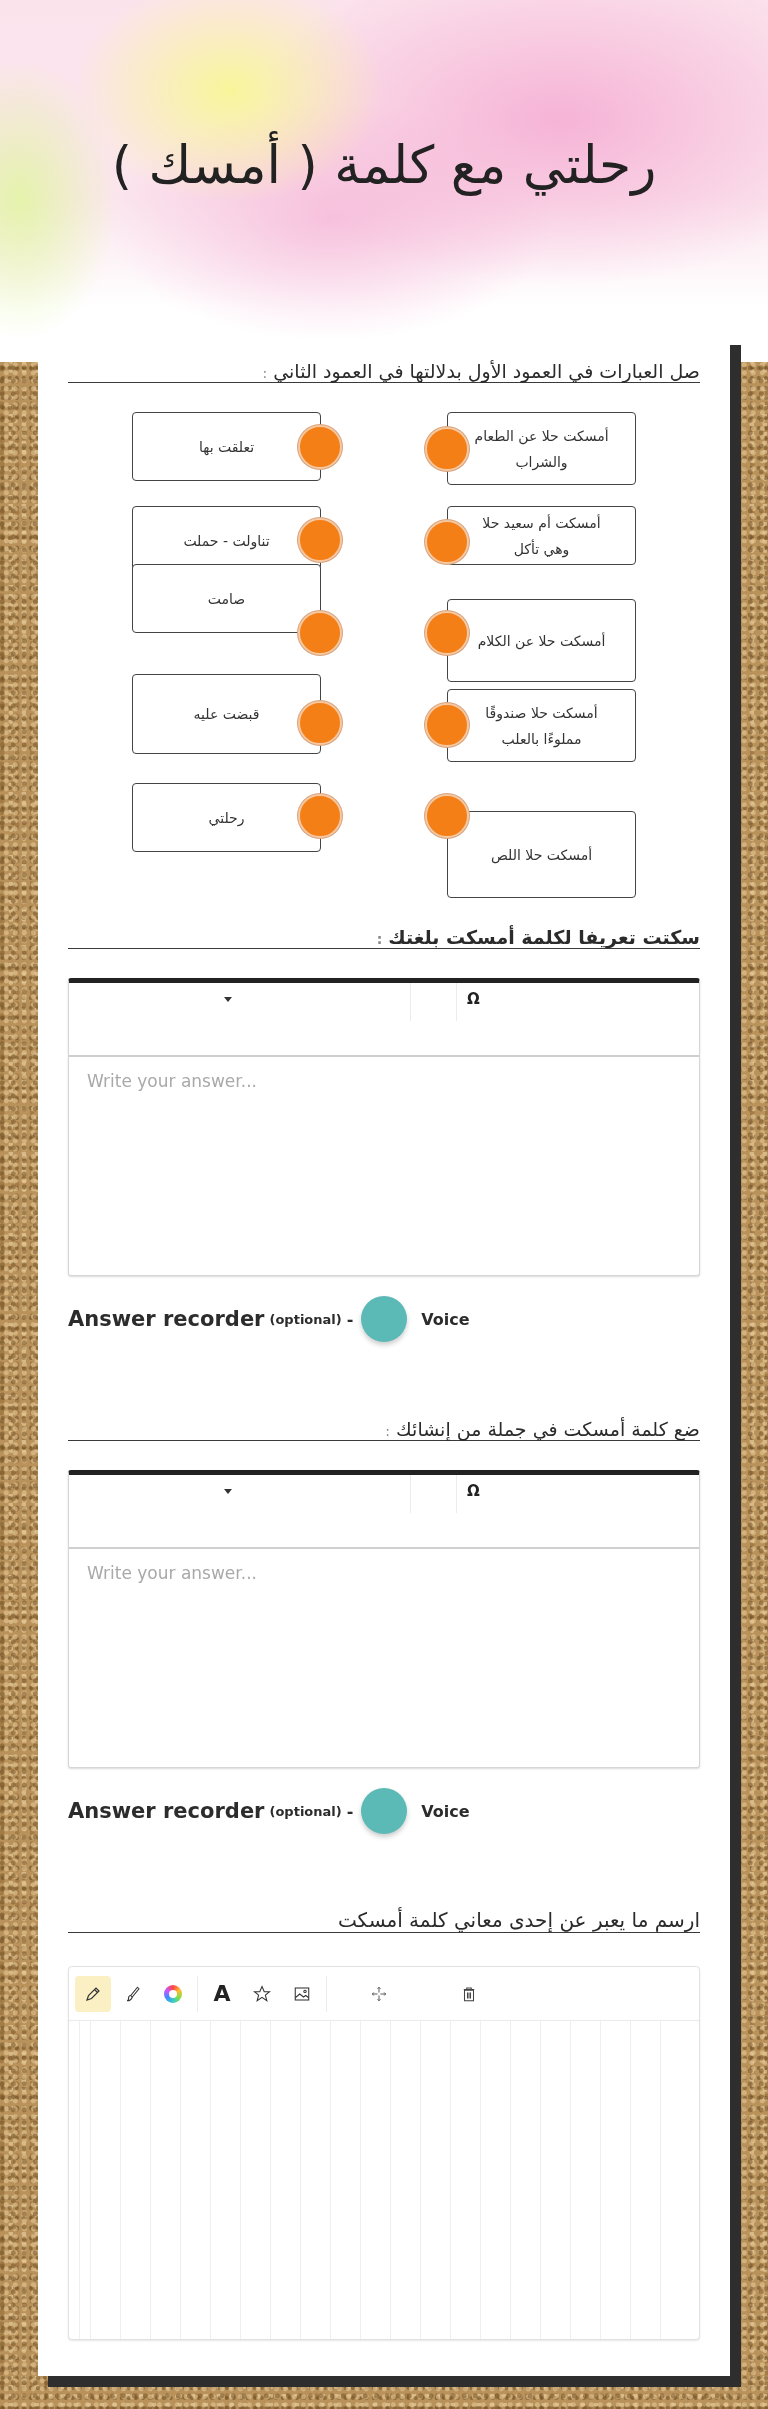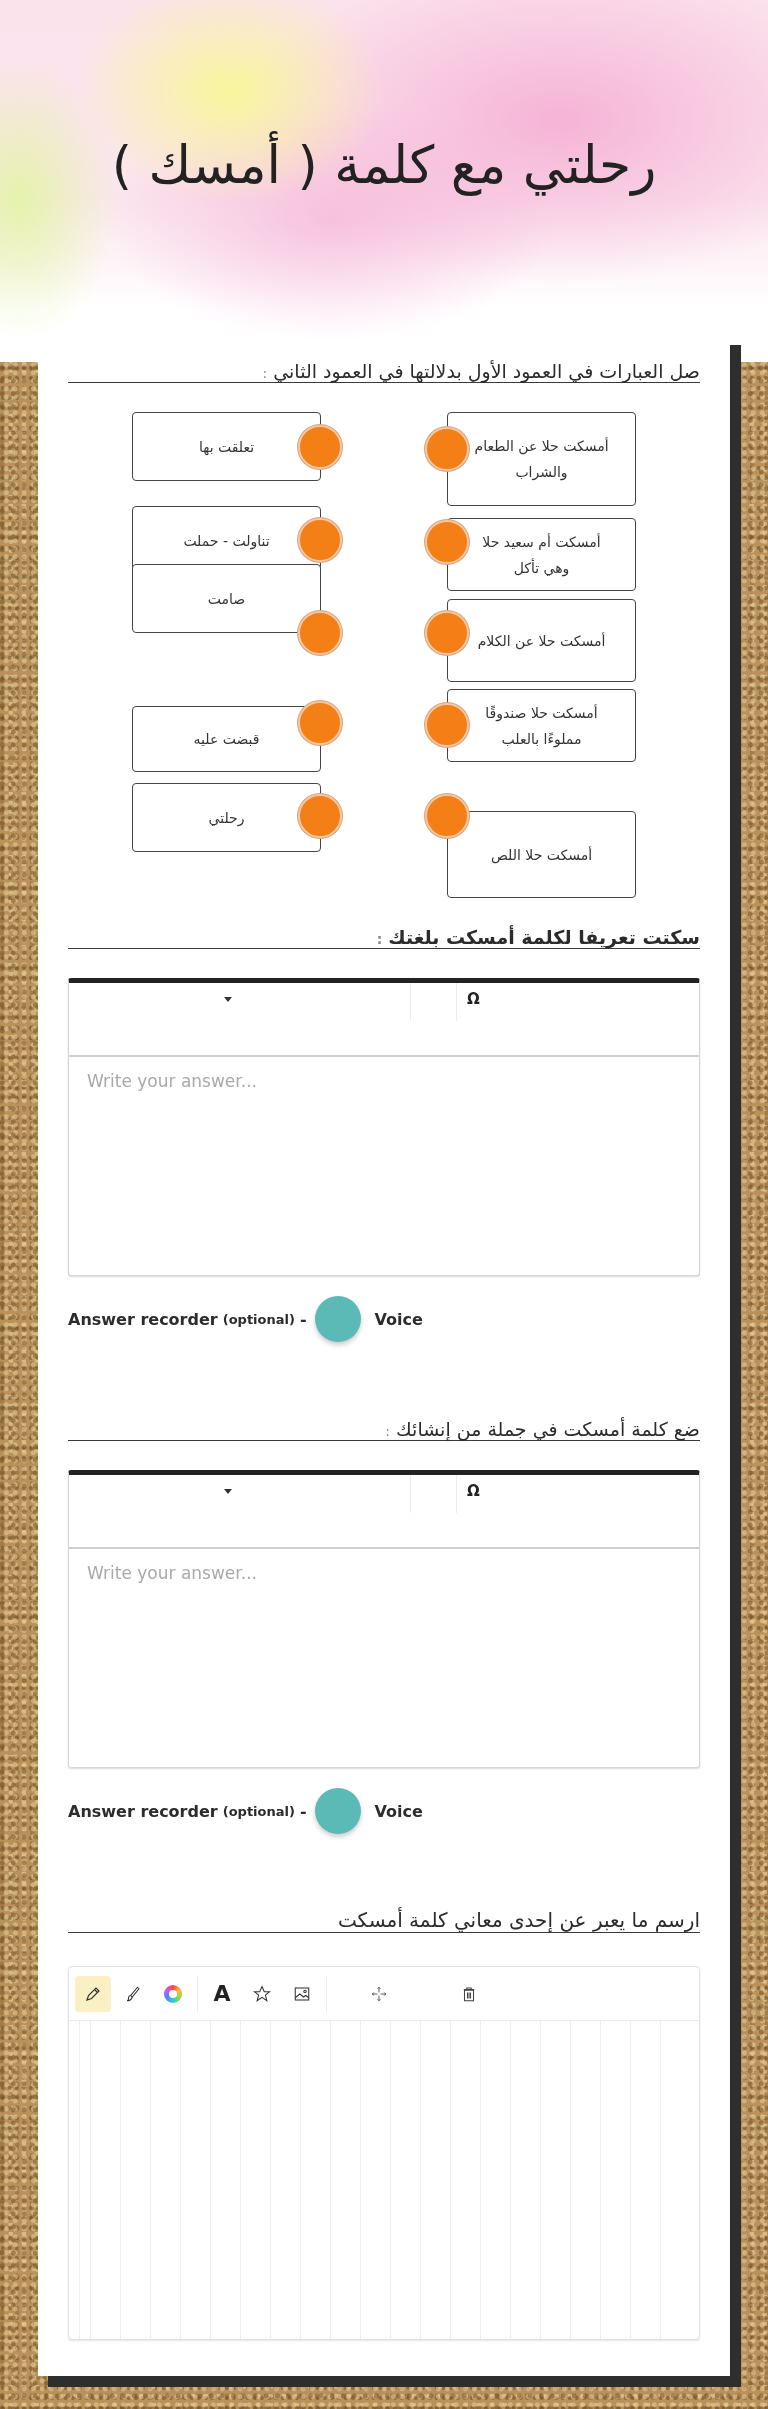--- a/index.html
+++ b/index.html
@@ -87,21 +87,21 @@
   .editor-body {
     height: 218px; padding: 14px 18px;
     font-family: "DejaVu Sans", sans-serif; font-size: 17px; color: #a9a9a9;
   }
 
   
   .recorder {
     position: absolute; left: 68px; display: flex; align-items: center;
     font-family: "DejaVu Sans", sans-serif; color: #2c2c2c;
   }
-  .rec-label { font-weight: bold; font-size: 16px; }
+  .rec-label { font-weight: bold; font-size: 21px; }
   .rec-opt { font-weight: bold; font-size: 13px; margin-left: 5px; }
   .rec-dash { font-weight: bold; font-size: 16px; margin-left: 5px; }
   .rec-button {
     width: 46px; height: 46px; border-radius: 50%; background: #5bb9b6;
     margin-left: 8px; box-shadow: 0 3px 5px rgba(0,0,0,0.2);
   }
   .rec-voice { font-weight: bold; font-size: 16px; margin-left: 14px; }
 
   
   .draw {
@@ -129,24 +129,24 @@
 </div>
 
 <div class="paper-shadow-right"></div>
 <div class="paper-shadow-bottom"></div>
 <div class="paper"></div>
 
 <div class="q-title" style="top:360px; font-size:19px;">
   <span>صل العبارات  في العمود الأول بدلالتها في العمود الثاني</span><span class="colon">:</span>
 </div>
 
-<div class="match-box" style="left:447px; top:412px; width:189px; height:94px;">
+<div class="match-box" style="left:447px; top:412px; width:189px; height:73px;">
     <span>أمسكت حلا عن الطعام والشراب</span>
   </div>
-<div class="match-box" style="left:447px; top:506px; width:189px; height:73px;margin-top:12px;">
+<div class="match-box" style="left:447px; top:506px; width:189px; height:59px;">
     <span>أمسكت أم سعيد حلا وهي تأكل</span>
   </div>
 <div class="match-box" style="left:447px; top:599px; width:189px; height:83px;">
     <span>أمسكت حلا عن الكلام</span>
   </div>
 <div class="match-box" style="left:447px; top:689px; width:189px; height:73px;">
     <span>أمسكت حلا صندوقًا مملوءًا بالعلب</span>
   </div>
 <div class="match-box" style="left:447px; top:783px; width:189px; height:87px;margin-top:28px;">
     <span>أمسكت حلا اللص</span>
@@ -154,21 +154,21 @@
 
 <div class="match-box" style="left:132px; top:412px; width:189px; height:69px;">
     <span>تعلقت بها</span>
   </div>
 <div class="match-box" style="left:132px; top:506px; width:189px; height:69px;">
     <span>تناولت - حملت</span>
   </div>
 <div class="match-box" style="left:132px; top:564px; width:189px; height:69px;">
     <span>صامت</span>
   </div>
-<div class="match-box" style="left:132px; top:706px; width:189px; height:66px;">
+<div class="match-box" style="left:132px; top:674px; width:189px; height:80px;">
     <span>قبضت عليه</span>
   </div>
 <div class="match-box" style="left:132px; top:783px; width:189px; height:69px;">
     <span>رحلتي</span>
   </div>
 
 <div class="match-dot" style="left:298px; top:425px;"></div>
 <div class="match-dot" style="left:298px; top:518px;"></div>
 <div class="match-dot" style="left:298px; top:611px; "></div>
 <div class="match-dot" style="left:298px; top:701px;"></div>

